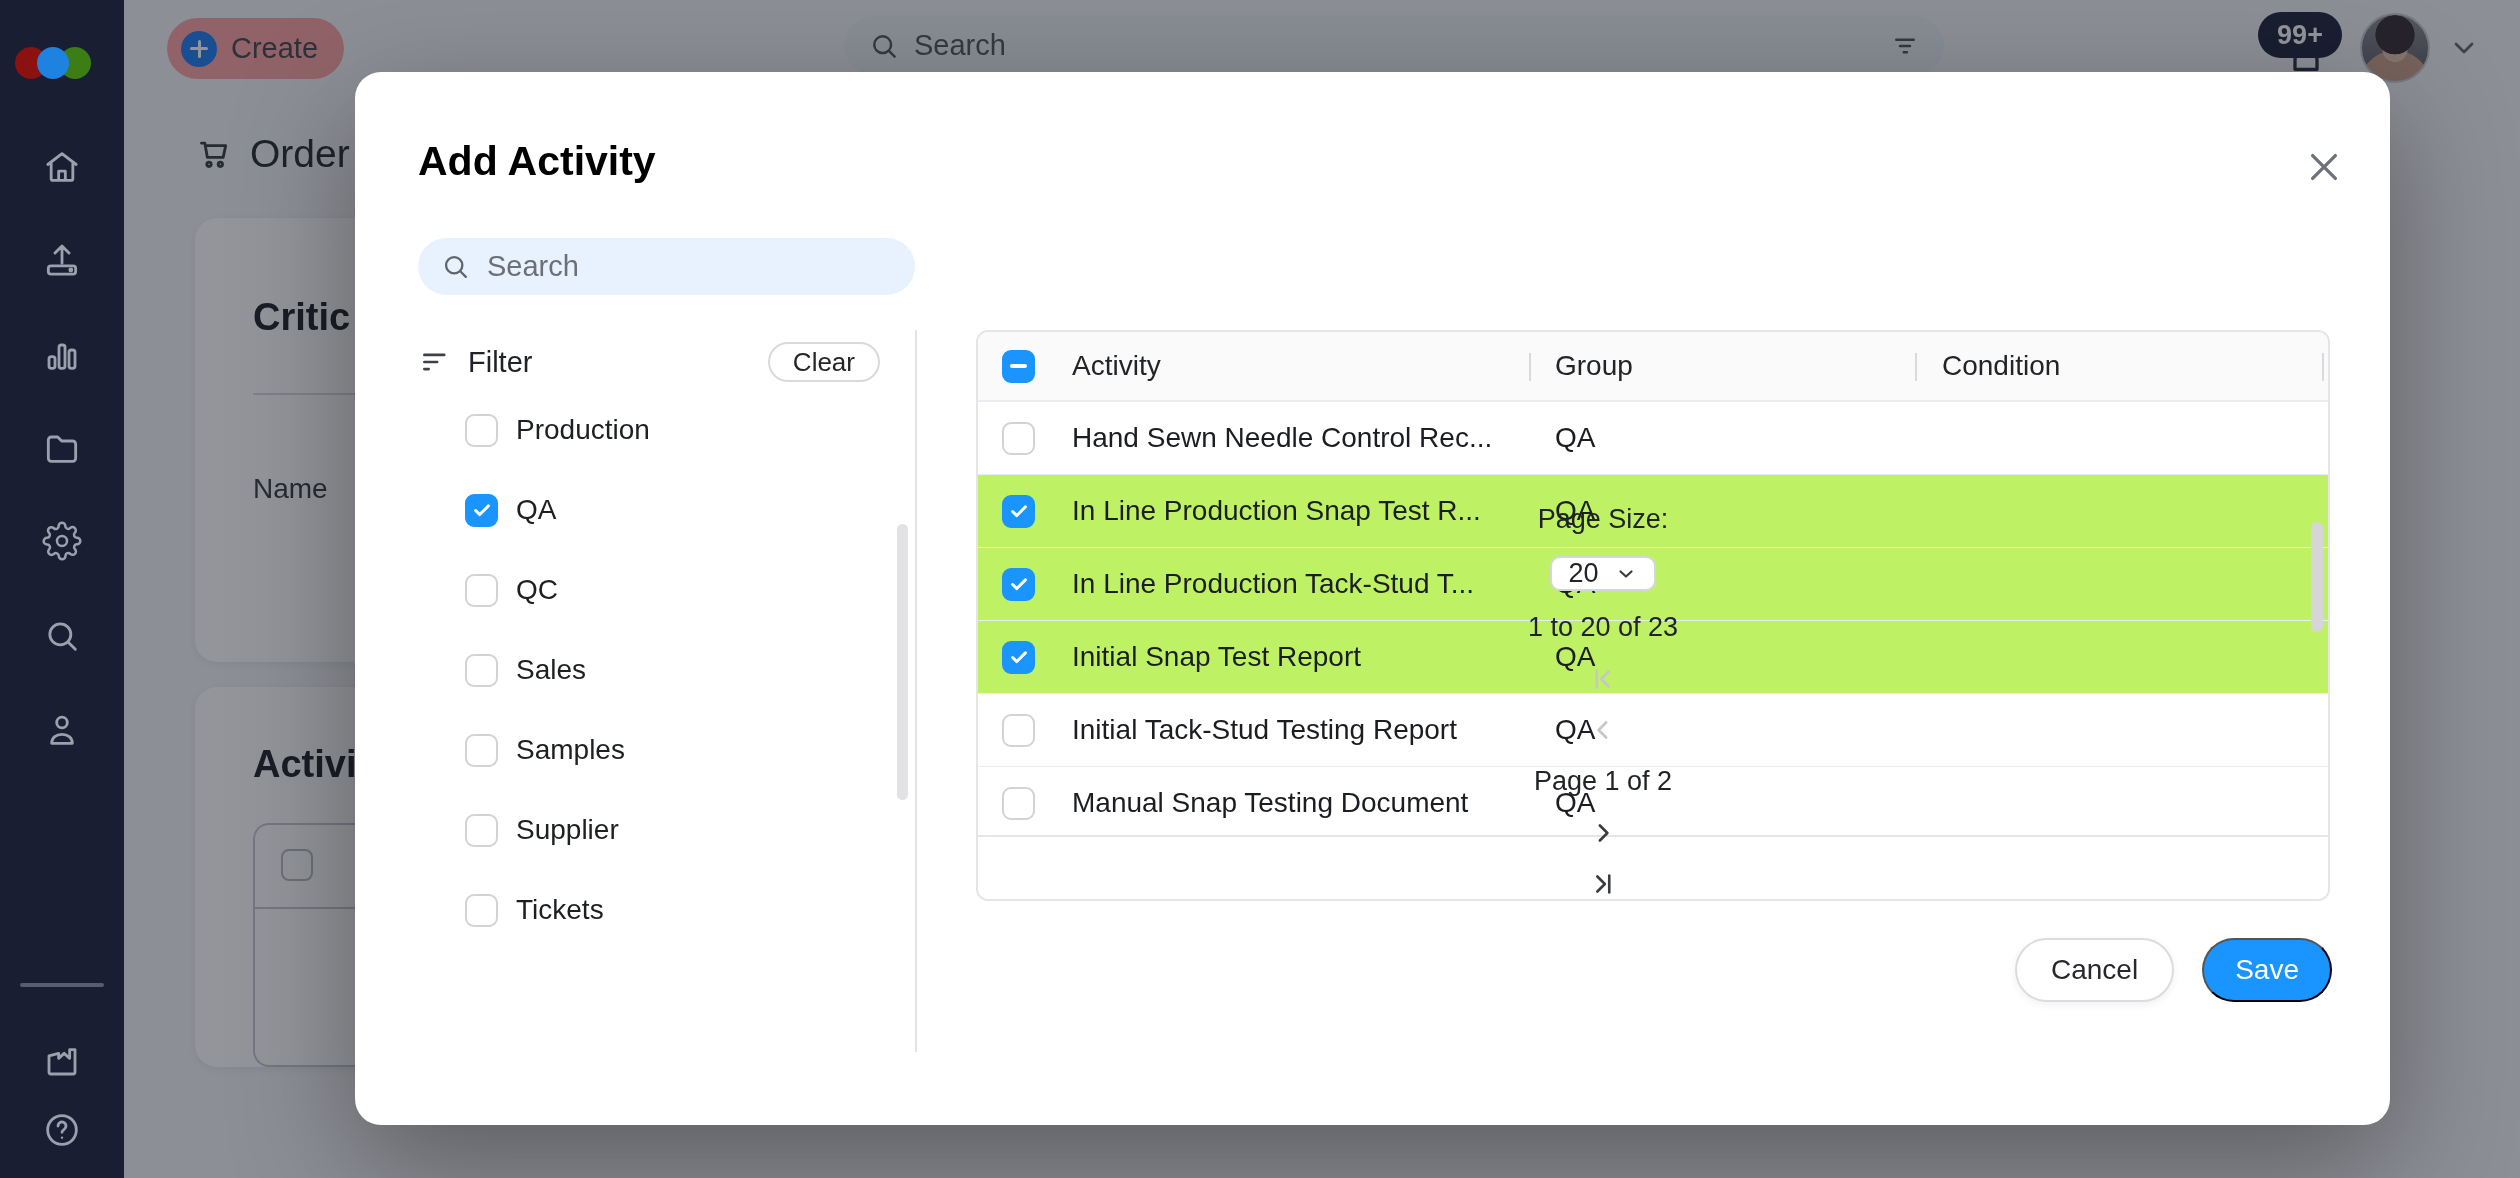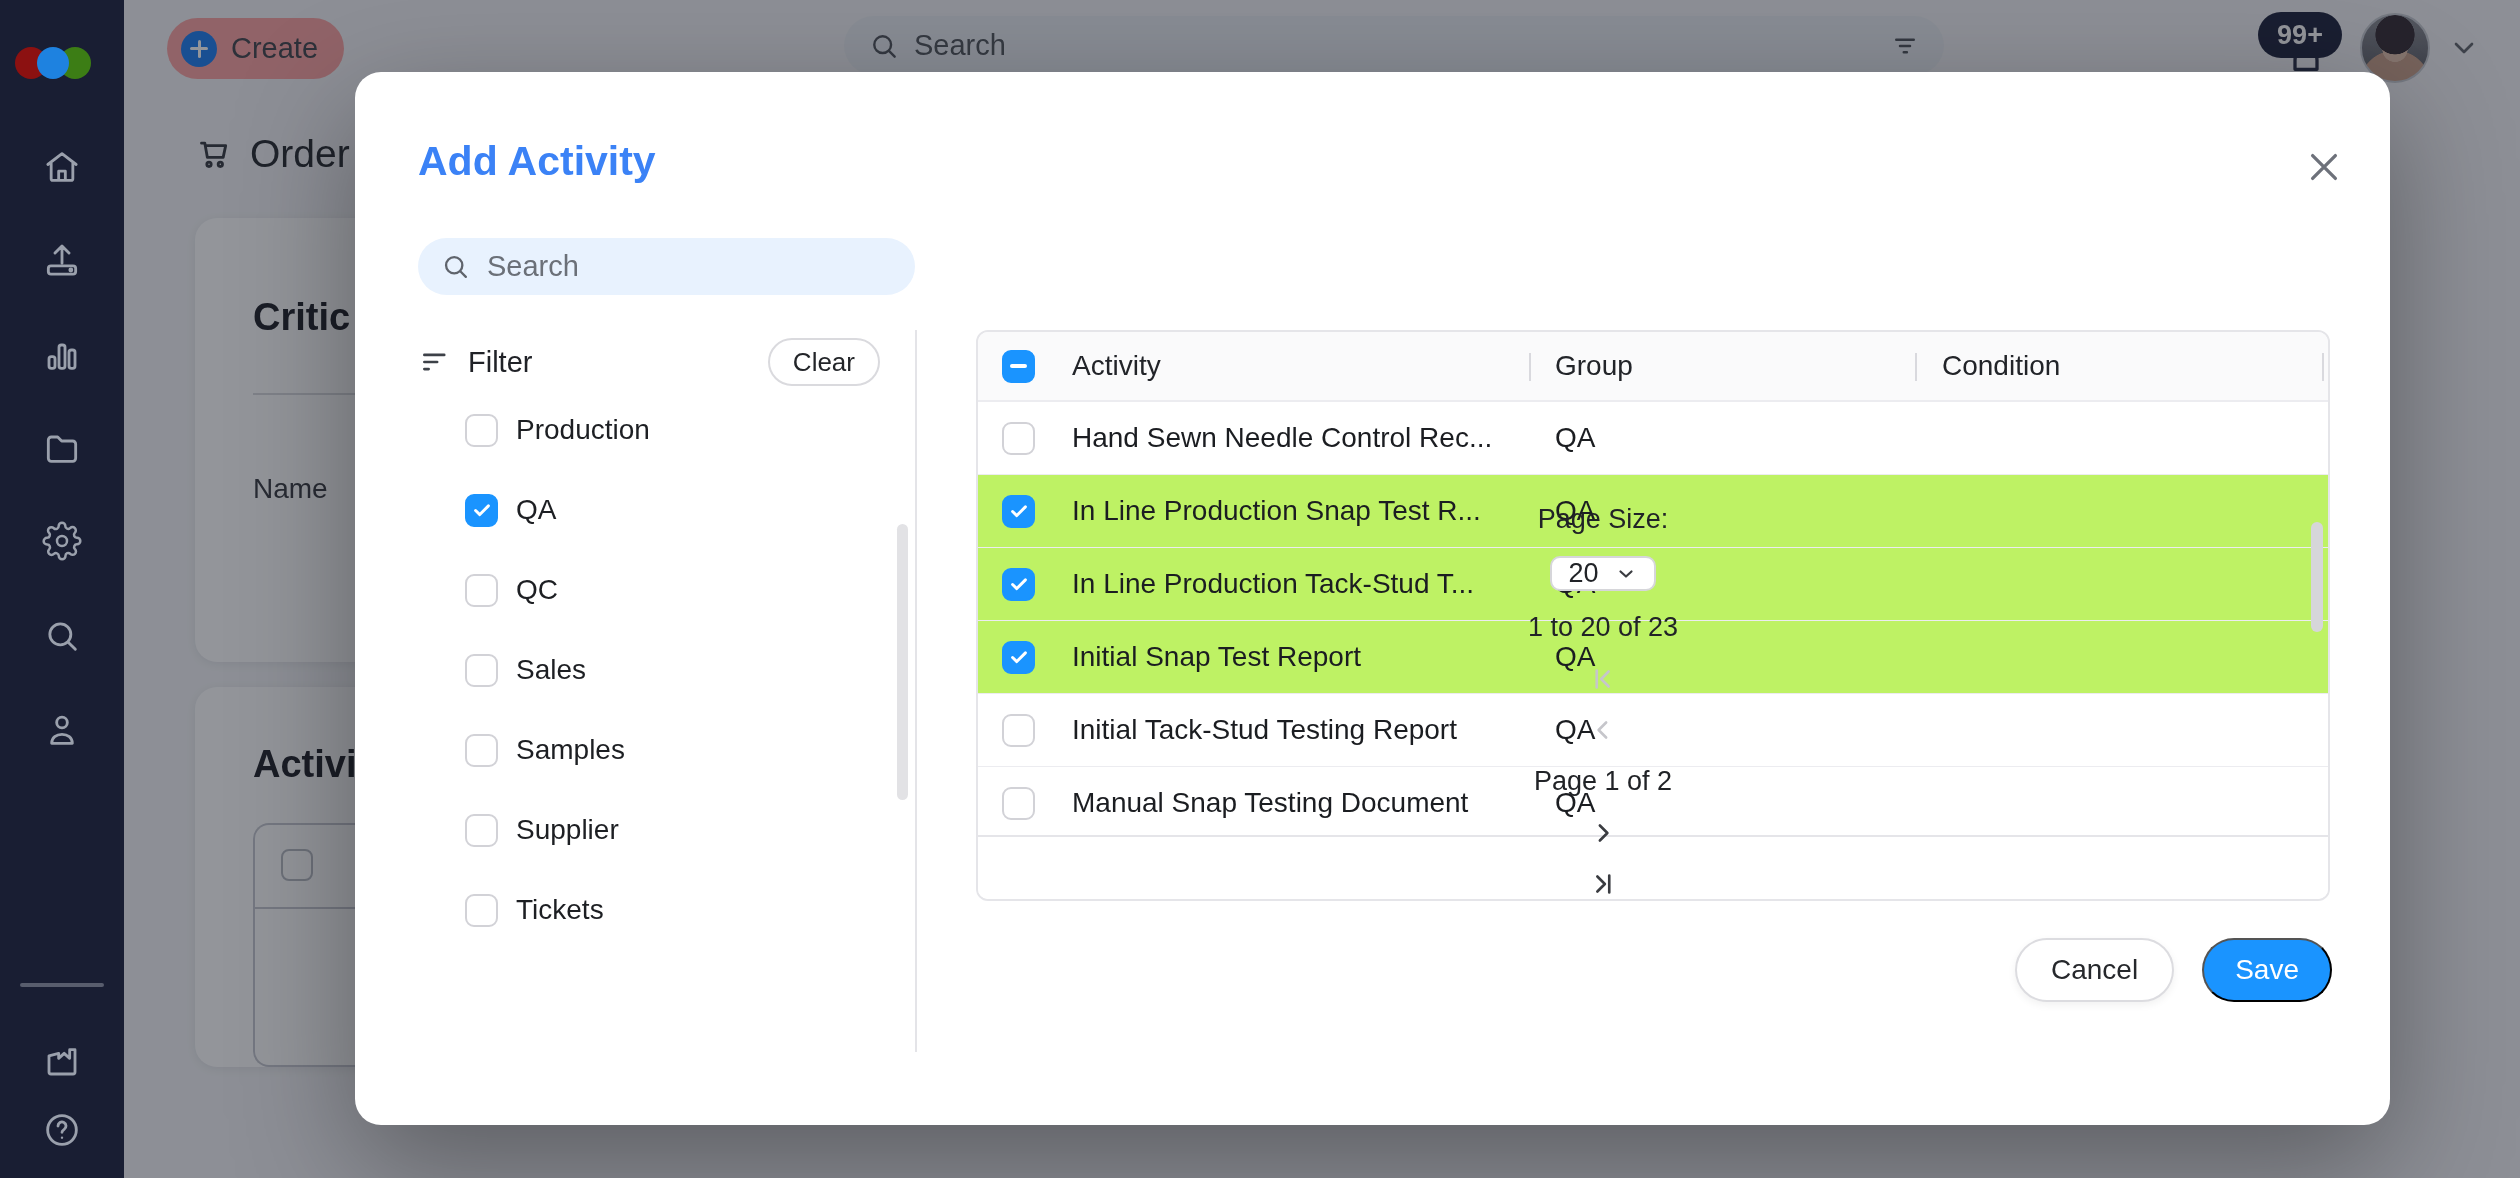--- a/index.html
+++ b/index.html
@@ -63,35 +63,35 @@
   .logo .c-blue { left:31px; background:#1e82e0; }
   .s-icon { position:absolute; left:42px; width:40px; height:40px; color:#9aa0ac; }
   .s-divider { position:absolute; left:20px; top:983px; width:84px; height:4px; background:#585d6d; border-radius:2px; }
 
   
   .overlay { position:absolute; left:124px; top:0; right:0; bottom:0; background:rgba(16,20,32,.45); z-index:20; }
 
   
   .modal { position:absolute; left:355px; top:72px; width:2035px; height:1053px; background:#fff;
     border-radius:26px; z-index:40; box-shadow:0 40px 120px rgba(0,0,0,.35); }
-  .modal-title { position:absolute; left:63px; top:66px; font-size:41px; font-weight:600; color:#3b82f6; }
+  .modal-title { position:absolute; left:63px; top:66px; font-size:41px; font-weight:600; color:#000000; }
   .modal-close { position:absolute; left:1944px; top:70px; width:50px; height:50px; display:flex;
     align-items:center; justify-content:center; color:#6d717a; cursor:pointer; }
 
   .m-search { position:absolute; left:63px; top:166px; width:497px; height:57px; background:#e8f2fe;
     border-radius:29px; display:flex; align-items:center; padding:0 22px; gap:16px; color:#5f646c; }
   .m-search input { border:none; outline:none; background:transparent; font-size:29px; width:360px;
     font-family:"Liberation Sans", sans-serif; color:#3a3d43; }
   .m-search input::placeholder { color:#6b7078; }
 
   .filter-head { position:absolute; left:63px; top:264px; width:462px; height:52px;
     display:flex; align-items:center; }
   .filter-head .f-icon { color:#3d4148; margin-right:16px; }
   .filter-head .f-label { font-size:29px; color:#202227; flex:1; }
-  .clear-btn { height:48px; padding:0 23px; border:2px solid #dadade; border-radius:24px; background:#fff;
+  .clear-btn { height:40px; padding:0 23px; border:2px solid #dadade; border-radius:24px; background:#fff;
     font-size:26px; color:#232529; display:flex; align-items:center; cursor:pointer; }
 
   .filter-list { position:absolute; left:110px; top:318px; width:420px; }
   .f-item { height:80px; display:flex; align-items:center; gap:18px; }
   .f-item .lbl { font-size:28px; color:#1d1f23; }
 
   .cb { width:33px; height:33px; border:2px solid #d2d2d7; border-radius:9px; background:#fff;
     display:flex; align-items:center; justify-content:center; flex:none; }
   .cb svg { display:none; }
   .cb.checked { background:#1a94ff; border-color:#1a94ff; }

